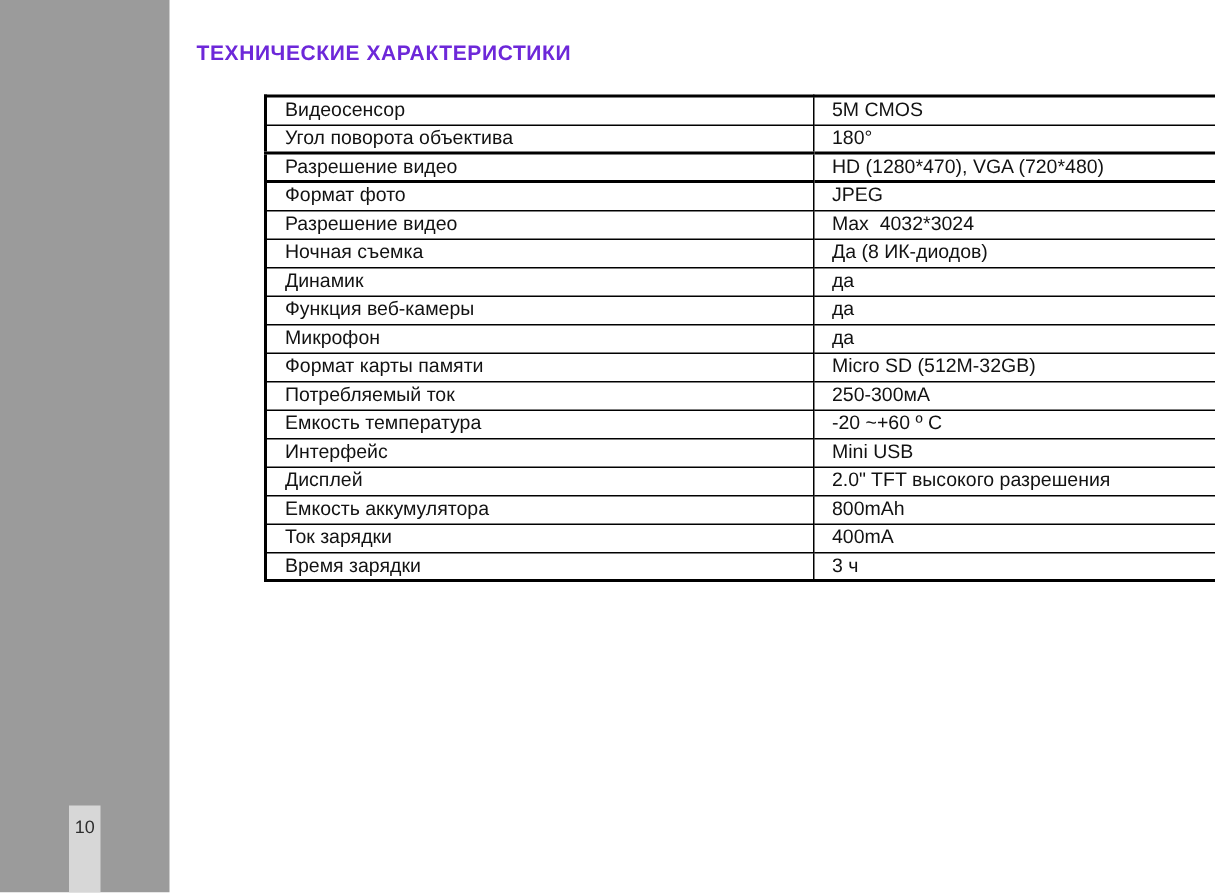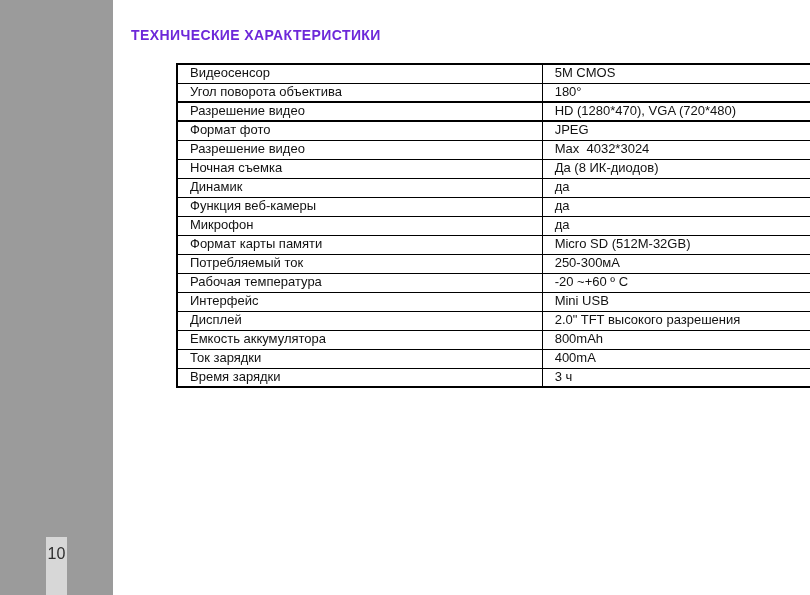--- a/index.html
+++ b/index.html
@@ -24,21 +24,21 @@
   }
   .page-badge {
     position: absolute;
     left: 46px;
     top: 537px;
     width: 21px;
     height: 58px;
     background: #d7d7d7;
     text-align: center;
     padding-top: 8px;
-    font-size: 16px;
+    font-size: 12px;
     color: #2e2e2e;
     line-height: 1.1;
   }
   .doc-title {
     position: absolute;
     left: 131px;
     top: 27px;
     font-size: 14px;
     font-weight: bold;
     letter-spacing: 0.4px;
@@ -126,21 +126,21 @@
         </tr>
         <tr>
           <td class="label-cell">Формат карты памяти</td>
           <td class="value-cell">Micro SD (512M-32GB)</td>
         </tr>
         <tr>
           <td class="label-cell">Потребляемый ток</td>
           <td class="value-cell">250-300мА</td>
         </tr>
         <tr>
-          <td class="label-cell">Рабочая температура</td>
+          <td class="label-cell">Емкость температура</td>
           <td class="value-cell">-20 ~+60 º C</td>
         </tr>
         <tr>
           <td class="label-cell">Интерфейс</td>
           <td class="value-cell">Mini USB</td>
         </tr>
         <tr>
           <td class="label-cell">Дисплей</td>
           <td class="value-cell">2.0" TFT высокого разрешения</td>
         </tr>

